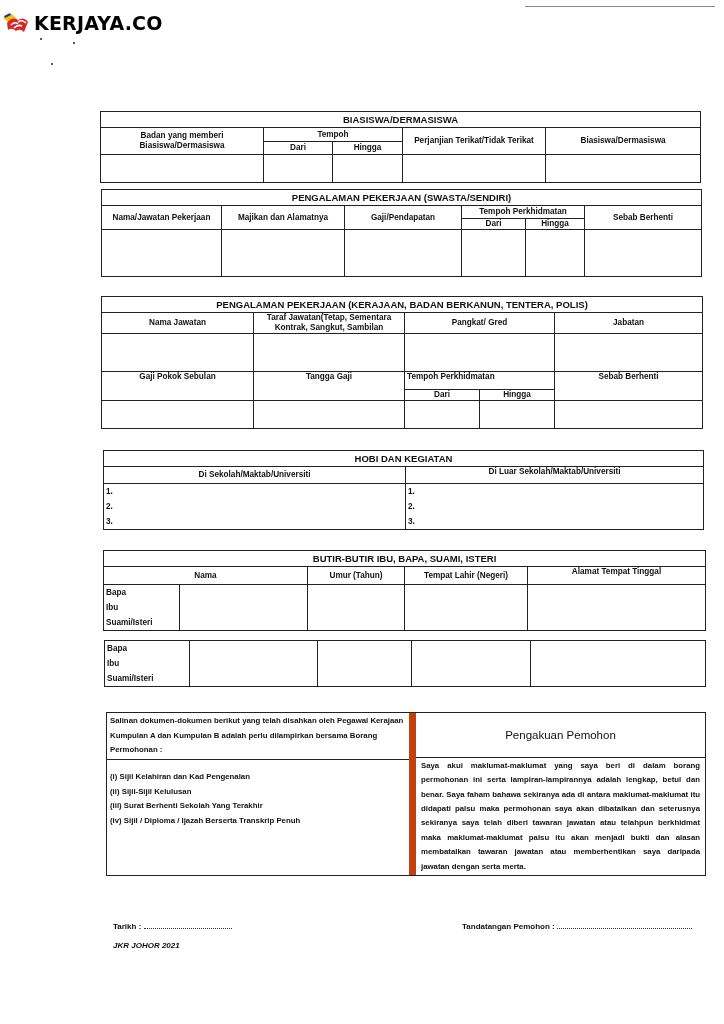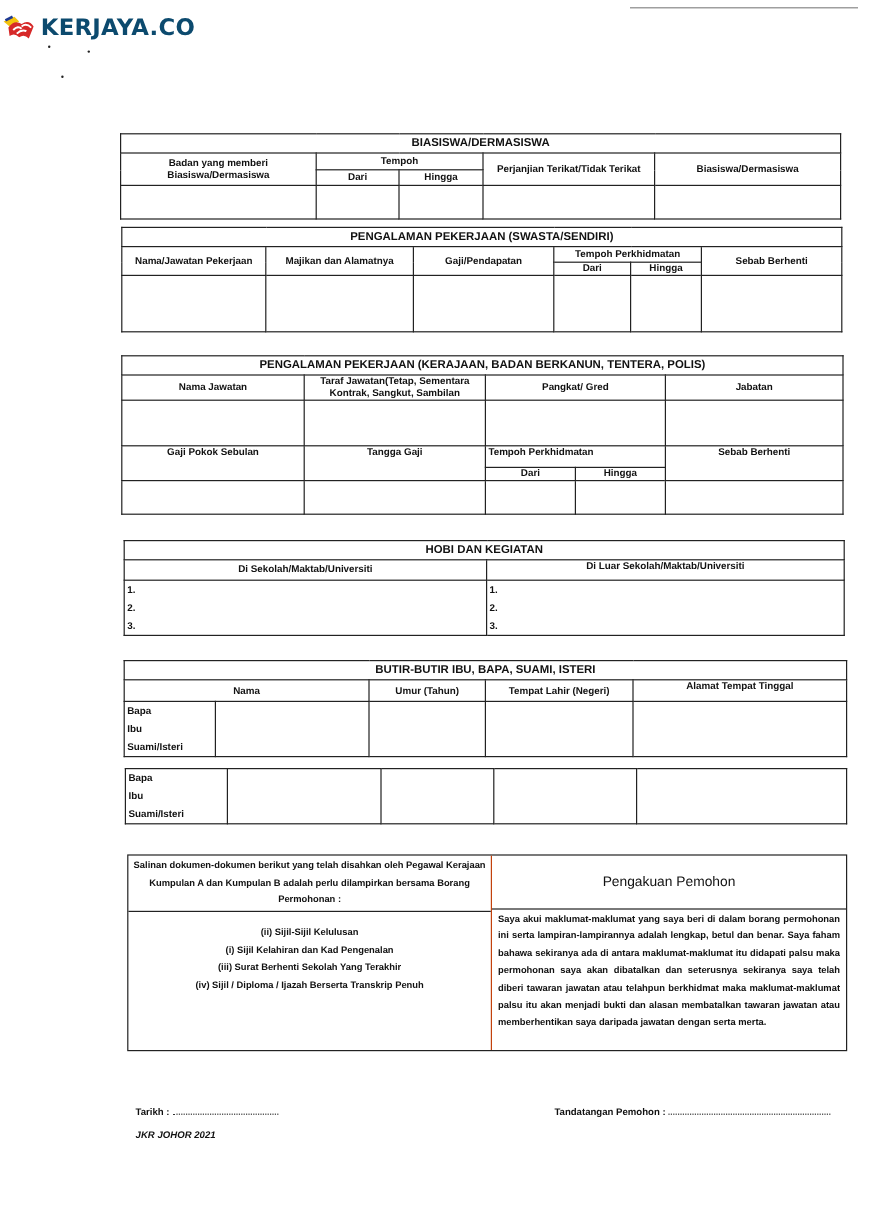--- a/index.html
+++ b/index.html
@@ -1,36 +1,36 @@
 <!DOCTYPE html>
 <html><head>
 <meta charset="utf-8">
 <style>
   html, body { margin:0; padding:0; background:#ffffff; }
   body { width:724px; height:1024px; position:relative; overflow:hidden;
          font-family:"Liberation Sans", sans-serif; color:#111; }
   .logo { position:absolute; left:2px; top:12px; display:flex; align-items:center; }
   .logo-mark { width:28px; height:22px; }
   .logo-text { font-family:"DejaVu Sans", sans-serif; font-weight:bold; font-size:19px;
-               color:#0c4a6e; letter-spacing:0.2px; margin-left:4px; }
+               color:#000000; letter-spacing:0.2px; margin-left:4px; }
   .speck { position:absolute; width:2px; height:2px; background:#222; border-radius:1px; }
   .topline { position:absolute; left:525px; top:6px; width:190px; height:1px; background:#888; }
 
   table.form { position:absolute; border-collapse:collapse; table-layout:fixed;
                font-size:8.2px; font-weight:bold; }
   table.form td { border:1px solid #222; padding:0 2px; text-align:center; vertical-align:middle;
                   line-height:10px; }
   table.form td.title { font-size:9.5px; height:15px; }
   table.form td.left { text-align:left; }
   table.form td.top { vertical-align:top; }
   .rowlabels div { height:15px; line-height:15px; text-align:left; }
 
   .decl { position:absolute; left:106px; top:712px; width:598px; height:162px;
           border:1px solid #222; display:flex; }
-  .decl-left { width:302px; border-right:1px solid #c2410c; display:flex; flex-direction:column;text-align:center; }
+  .decl-left { width:302px; border-right:7px solid #c2410c; display:flex; flex-direction:column; }
   .decl-left .intro { height:44px; border-bottom:1px solid #222; font-size:7.8px; font-weight:bold;
                       line-height:14.5px; padding:1px 3px; }
   .decl-left .docs { font-size:7.8px; font-weight:bold; line-height:14.5px; padding:10px 3px 0 3px; }
   .decl-right { flex:1; display:flex; flex-direction:column; }
   .decl-right .heading { height:44px; border-bottom:1px solid #222; display:flex; align-items:center;
                          justify-content:center; font-size:11.5px; }
   .decl-right .body { font-size:7.8px; font-weight:bold; line-height:14.4px; padding:1px 5px;
                       text-align:justify; }
 
   .sig { position:absolute; font-size:8px; font-weight:bold; }
@@ -245,22 +245,22 @@
     <td></td>
         <td></td>
   </tr>
 </tbody>
   </table>
 
 <div class="decl">
   <div class="decl-left">
     <div class="intro">Salinan dokumen-dokumen berikut yang telah disahkan oleh Pegawal Kerajaan Kumpulan A dan Kumpulan B adalah perlu dilampirkan bersama Borang Permohonan :</div>
     <div class="docs">
+      <div>(i) Sijil Kelahiran dan Kad Pengenalan</div>
       <div>(ii) Sijil-Sijil Kelulusan</div>
-      <div>(i) Sijil Kelahiran dan Kad Pengenalan</div>
       <div>(iii) Surat Berhenti Sekolah Yang Terakhir</div>
       <div>(iv) Sijil / Diploma / Ijazah Berserta Transkrip Penuh</div>
     </div>
   </div>
   <div class="decl-right">
     <div class="heading">Pengakuan Pemohon</div>
     <div class="body">Saya akui maklumat-maklumat yang saya beri di dalam borang permohonan ini serta lampiran-lampirannya adalah lengkap, betul dan benar. Saya faham bahawa sekiranya ada di antara maklumat-maklumat itu didapati palsu maka permohonan saya akan dibatalkan dan seterusnya sekiranya saya telah diberi tawaran jawatan atau telahpun berkhidmat maka maklumat-maklumat palsu itu akan menjadi bukti dan alasan membatalkan tawaran jawatan atau memberhentikan saya daripada jawatan dengan serta merta.</div>
   </div>
 </div>
 

